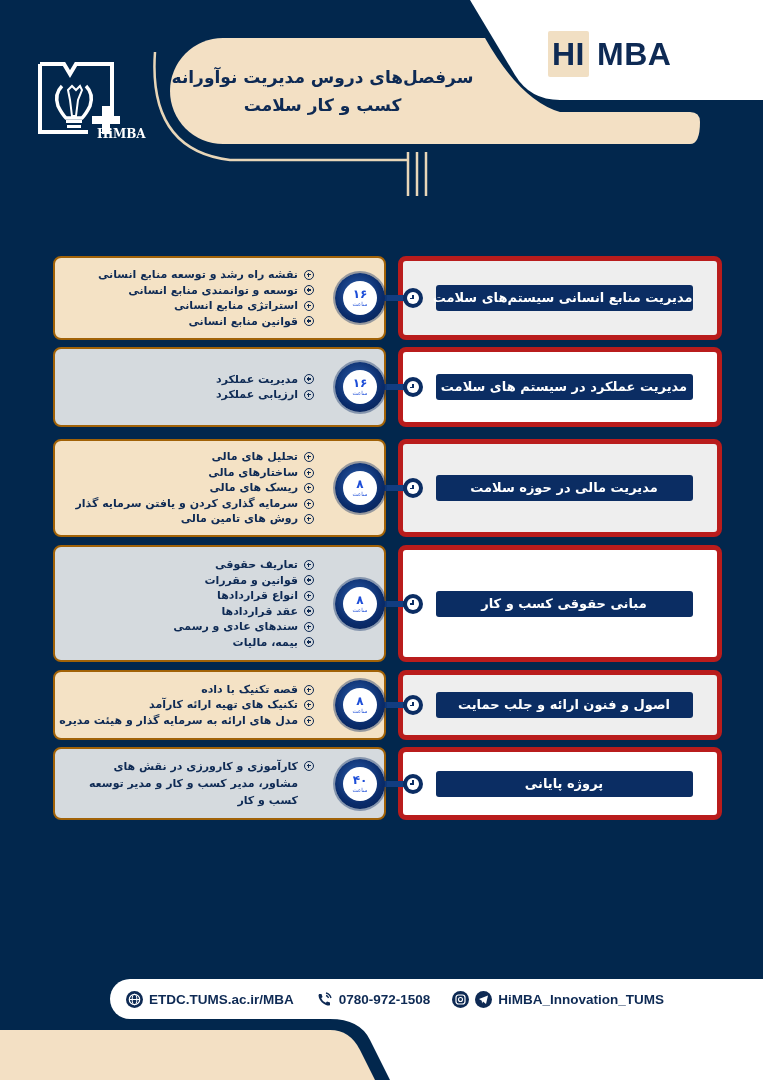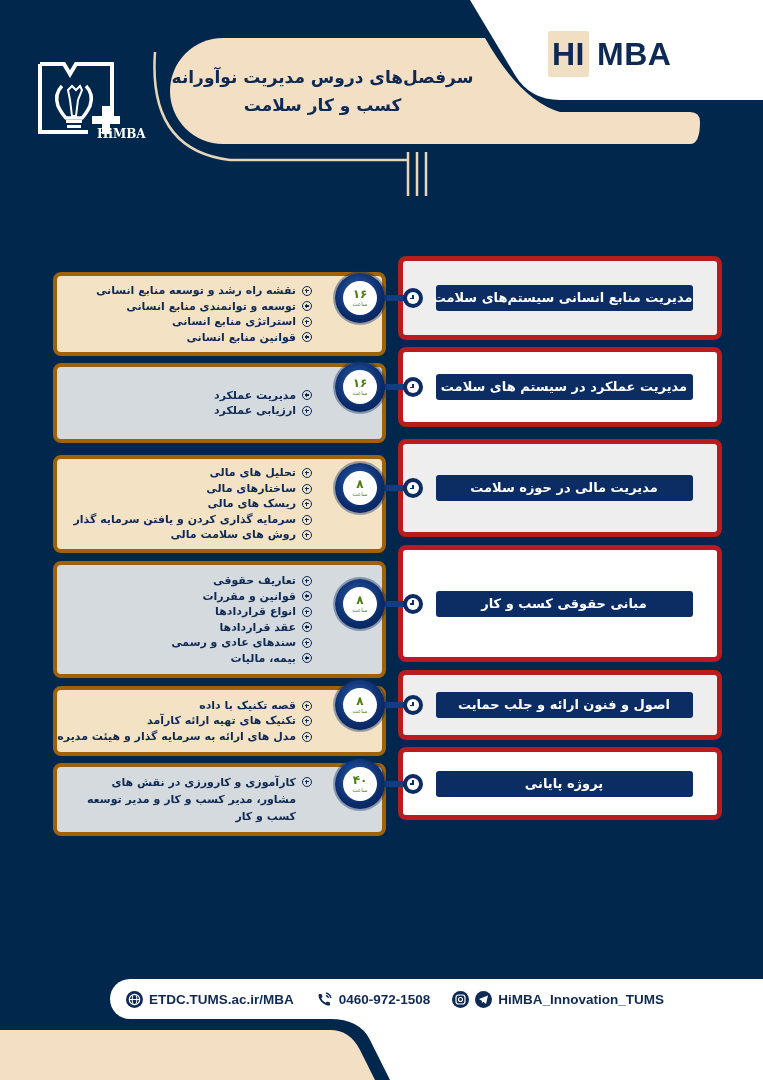--- a/index.html
+++ b/index.html
@@ -36,22 +36,22 @@
     position: absolute; left: 97px; top: 127px;
     font-family: "DejaVu Serif", serif; font-size: 12px; font-weight: bold; color: #fff;
   }
   .deco-svg { position: absolute; left: 0; top: 0; }
 
   
   .row {
     position: absolute; left: 53px; width: 669px;
   }
   .left-card {
-    position: absolute; left: 0; top: 16px; width: 333px; height: 100%;
-    border-radius: 8px; border: 4px solid #a16207;
+    position: absolute; left: 0; top: 0; width: 333px; height: 100%;
+    border-radius: 8px; border: 2px solid #a16207;
     direction: rtl;
     display: flex; align-items: center;
     padding-right: 70px;
   }
   .left-card.beige { background: #f4e2c5; }
   .left-card.gray { background: #d5dade; }
   .right-card {
     position: absolute; left: 345px; top: 0; width: 324px; height: 100%;
     border-radius: 8px; border: 5px solid #b91c1c;
     display: flex; align-items: center; justify-content: center;
@@ -86,21 +86,21 @@
   .hours {
     position: absolute; left: 282px; top: 50%; transform: translateY(-50%);
     width: 50px; height: 50px; border-radius: 50%;
     background: radial-gradient(circle at 45% 40%, #2d5fae 0%, #0a2c6b 60%, #071f4d 100%);
     display: flex; align-items: center; justify-content: center;
     box-shadow: 0 0 0 2px rgba(12,45,100,0.4);
   }
   .hours-inner {
     width: 34px; height: 34px; border-radius: 50%; background: #fff;
     display: flex; flex-direction: column; align-items: center; justify-content: center;
-    color: #4d7c0f;
+    color: #1d4ed8;
   }
   .hours-num { font-size: 12px; font-weight: bold; line-height: 12px; }
   .hours-unit { font-size: 5.5px; line-height: 8px; }
 
   .connector {
     position: absolute; left: 330px; top: 50%; width: 24px; height: 6px;
     transform: translateY(-50%); background: #123d80;
   }
   .clock {
     position: absolute; left: 350px; top: 50%; transform: translateY(-50%);
@@ -252,21 +252,21 @@
       <li>
           <span class="plus"></span>
           <span>ریسک های مالی</span>
         </li>
       <li>
           <span class="plus"></span>
           <span>سرمایه گذاری کردن و یافتن سرمایه گذار</span>
         </li>
       <li>
           <span class="plus"></span>
-          <span>روش های سلامت مالی</span>
+          <span>روش های تامین مالی</span>
         </li>
     </ul>
   </div>
   <div class="right-card light">
     <div class="title-bar">مدیریت مالی در حوزه سلامت</div>
   </div>
   <div class="connector"></div>
   <div class="hours">
     <div class="hours-inner">
       <span class="hours-num">۸</span>
@@ -388,21 +388,21 @@
         </svg>
     </span>
     <span>ETDC.TUMS.ac.ir/MBA</span>
   </div>
   <div class="f-item">
     <svg width="17" height="17" viewBox="0 0 17 17">
         <path d="M3 3 Q2 4 3 7 Q5 12 10 14 Q13 15 14 14 L14 11.5 L11 10.5 L9.8 11.8 Q6.5 10.5 5.2 7.2 L6.5 6 L5.5 3 Z" fill="#0e2a54"></path>
         <path d="M10 2 Q14 3 15 7" stroke="#0e2a54" stroke-width="1.3" fill="none"></path>
         <path d="M10 4.5 Q12 5 12.5 7" stroke="#0e2a54" stroke-width="1.3" fill="none"></path>
       </svg>
-    <span>0460-972-1508</span>
+    <span>0780-972-1508</span>
   </div>
   <div class="f-item">
     <span class="f-icon">
       <svg width="11" height="11" viewBox="0 0 11 11">
           <rect x="1" y="1" width="9" height="9" rx="2.5" stroke="#fff" stroke-width="1.2" fill="none"></rect>
           <circle cx="5.5" cy="5.5" r="2" stroke="#fff" stroke-width="1.1" fill="none"></circle>
         </svg>
     </span>
     <span class="f-icon">
       <svg width="11" height="11" viewBox="0 0 11 11">

